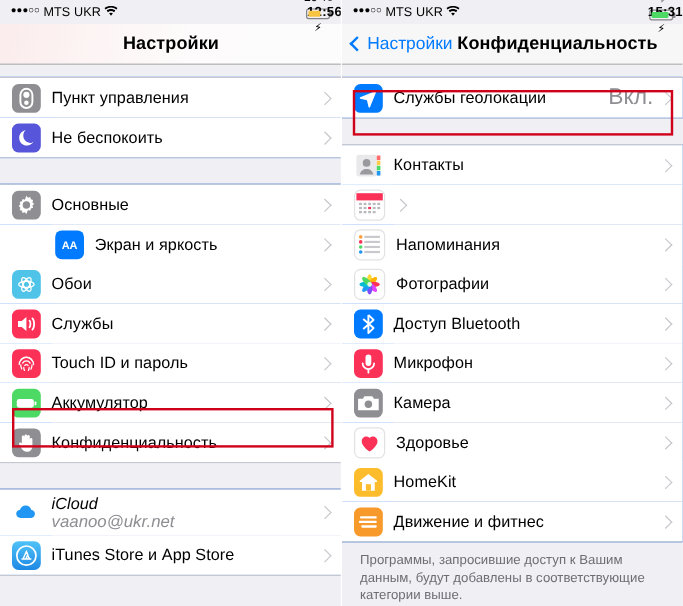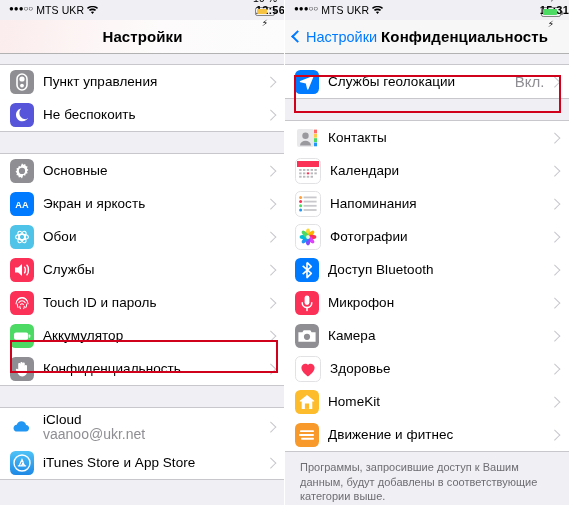--- a/index.html
+++ b/index.html
@@ -85,22 +85,22 @@
     flex:0 0 24px;margin-right:9px;
     display:flex;align-items:center;justify-content:center;
     overflow:hidden;position:relative;
   }
   .label{
     font-size:13.5px;color:#000;letter-spacing:.05px;
     white-space:nowrap;flex:1 1 auto;
   }
   .label .sub{display:block;font-size:14px;color:#8e8e93;margin-top:-1px;letter-spacing:0;}
   .row.two-line{height:38px;}
-  .row.two-line .label{line-height:1.15;}
-  .value{font-size:15px;color:#8e8e93;margin-right:6px;white-space:nowrap;}
+  .row.two-line .label{line-height:1.15;font-style:italic;}
+  .value{font-size:19px;color:#8e8e93;margin-right:6px;white-space:nowrap;}
   .chev{
     flex:0 0 auto;margin-right:11px;
     display:inline-block;width:6.5px;height:6.5px;
     border-top:1.7px solid #c7c7cc;border-right:1.7px solid #c7c7cc;
     transform:rotate(45deg);
   }
   .footer-note{
     padding:8px 14px 0 15px;font-size:11px;line-height:1.33;
     color:#6d6d72;letter-spacing:.02px;
   }
@@ -180,21 +180,21 @@
             <svg class="ic-svg" viewBox="0 0 24 24">
                 <path d="M12 4.2l1.3 1.5 1.9-.6.5 1.9 1.9.6-.6 1.9 1.4 1.4-1.4 1.4.6 1.9-1.9.6-.5 1.9-1.9-.6L12 19.4l-1.3-1.5-1.9.6-.5-1.9-1.9-.6.6-1.9L5.6 12.7l1.4-1.4-.6-1.9 1.9-.6.5-1.9 1.9.6z" fill="#fff"></path>
                 <circle cx="12" cy="11.9" r="3.1" fill="#8e8e93"></circle>
               </svg>
           </div>
           <div class="label">Основные</div>
           <span class="chev"></span>
           <div class="sep"></div>
         </div>
         <div class="row">
-          <div class="icon" style="background:#007aff;">
+          <div class="icon" style="background:#007aff;margin-left:36px;">
             <svg class="ic-svg" viewBox="0 0 24 24">
                 <text x="12" y="15.6" font-size="9.2" font-family="Liberation Sans, sans-serif" font-weight="bold" fill="#fff" text-anchor="middle">AA</text>
               </svg>
           </div>
           <div class="label">Экран и яркость</div>
           <span class="chev"></span>
           <div class="sep"></div>
         </div>
         <div class="row">
           <div class="icon" style="background:#4fc3e8;">
@@ -387,21 +387,20 @@
                   <rect x="14.6" y="13.4" width="2.4" height="1.9"></rect>
                   <rect x="18.4" y="13.4" width="2.4" height="1.9"></rect>
                   <rect x="3.2" y="16.8" width="2.4" height="1.9"></rect>
                   <rect x="7" y="16.8" width="2.4" height="1.9"></rect>
                   <rect x="10.8" y="16.8" width="2.4" height="1.9"></rect>
                   <rect x="14.6" y="16.8" width="2.4" height="1.9"></rect>
                 </g>
                 <rect x="10.8" y="13.4" width="2.4" height="1.9" fill="#fc3158"></rect>
               </svg>
           </div>
-          <div class="label">Календари</div>
           <span class="chev"></span>
           <div class="sep"></div>
         </div>
 
         <div class="row">
           <div class="icon" style="background:#fff;border:.5px solid #e2e2e5;">
             <svg class="ic-svg" viewBox="0 0 24 24">
                 <g>
                   <circle cx="4.6" cy="5.4" r="1.5" fill="#ff9f40"></circle>
                   <circle cx="4.6" cy="9.6" r="1.5" fill="#fc3158"></circle>

